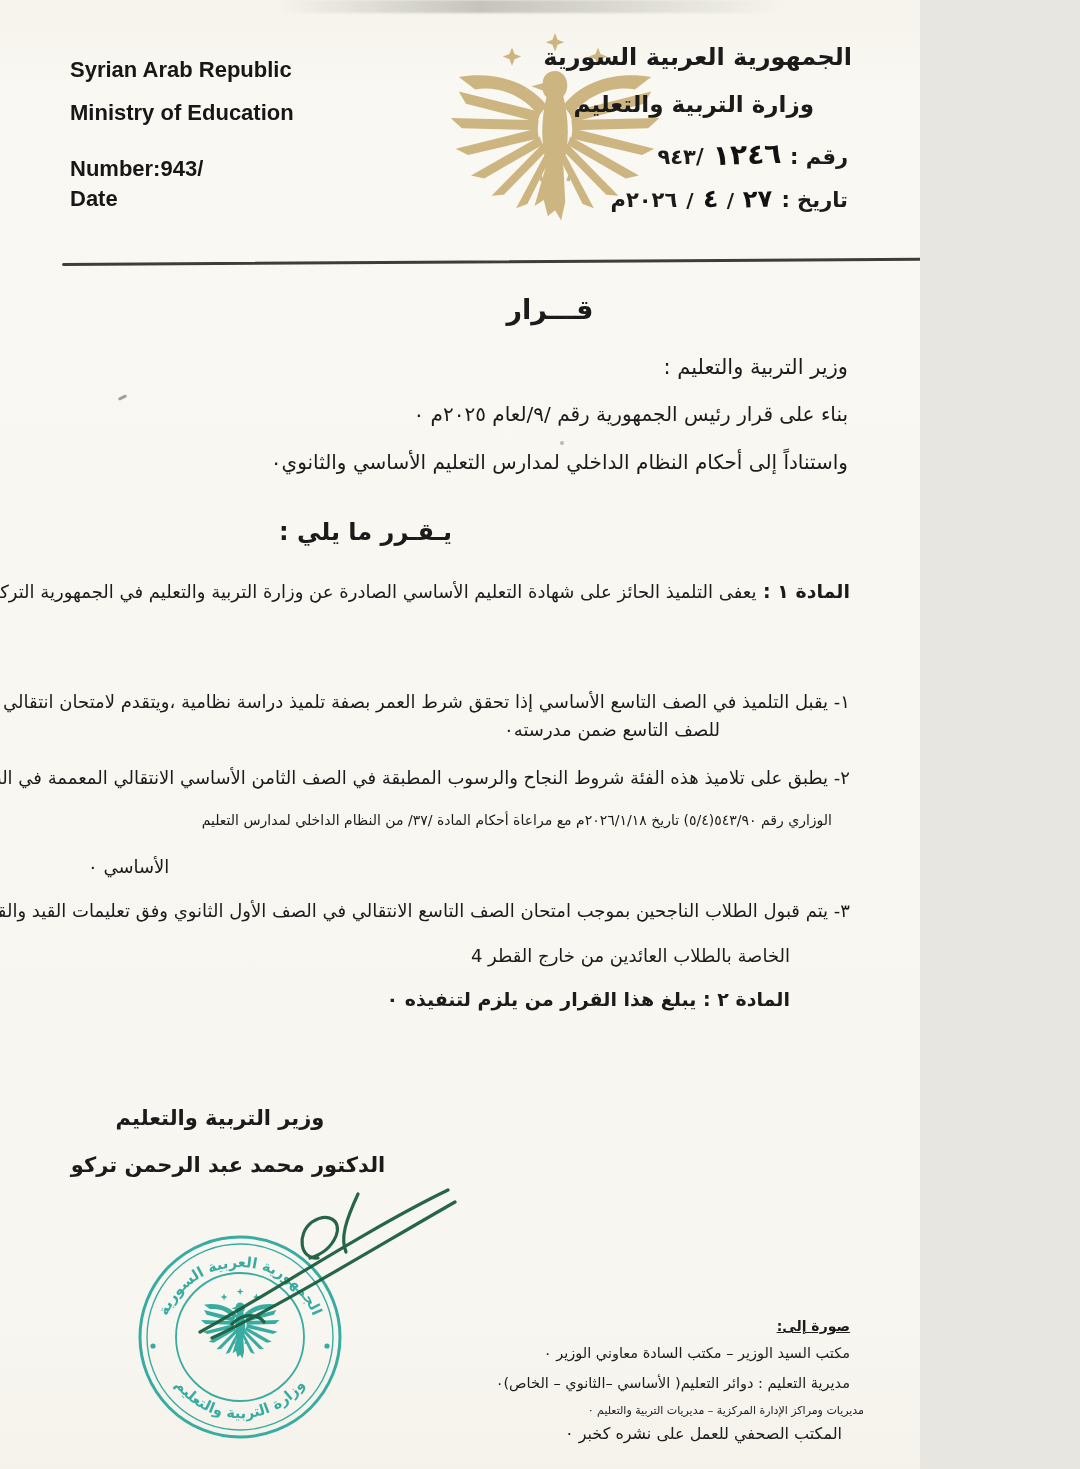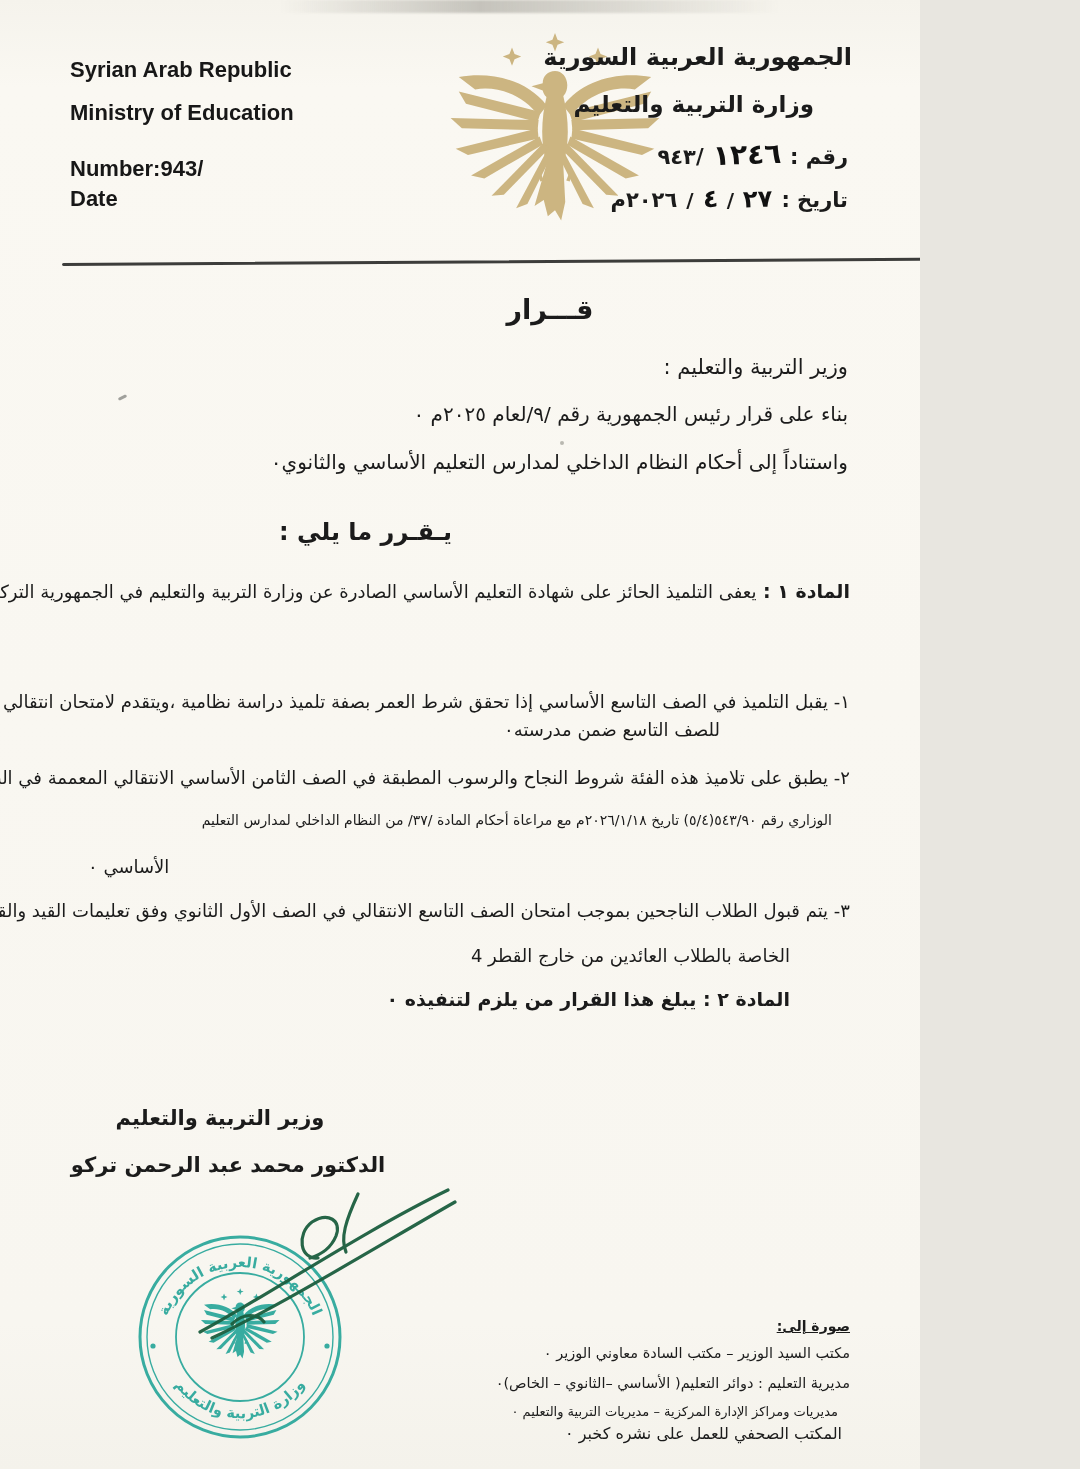--- a/index.html
+++ b/index.html
@@ -145,17 +145,17 @@
       <path d="M72,178 C140,146 238,86 315,42"></path>
       <path d="M178,98 C160,100 156,74 172,62 C188,52 202,60 196,76 C191,88 180,95 170,98"></path>
       <path d="M218,34 C206,60 200,78 206,92"></path>
       <path d="M92,164 C104,152 118,154 124,162"></path>
     </g>
   </svg>
 
   <div class="abs ar b u" style="right:70px;top:1318px;font-size:14px;">صورة إلى:</div>
   <div class="abs ar" style="right:70px;top:1344px;font-size:14.5px;">مكتب السيد الوزير – مكتب السادة معاوني الوزير ٠</div>
   <div class="abs ar" style="right:70px;top:1374px;font-size:14.5px;">مديرية التعليم : دوائر التعليم( الأساسي –الثانوي – الخاص)٠</div>
-  <div class="abs ar" style="right:82px;top:1404px;font-size:13px;">مديريات ومراكز الإدارة المركزية – مديريات التربية والتعليم ٠</div>
+  <div class="abs ar" style="right:56px;top:1404px;font-size:11px;">مديريات ومراكز الإدارة المركزية – مديريات التربية والتعليم ٠</div>
   <div class="abs ar" style="right:78px;top:1424px;font-size:16px;">المكتب الصحفي للعمل على نشره كخبر ٠</div>
 
   <div class="scanline"></div>
 </div>
 
 </body></html>

